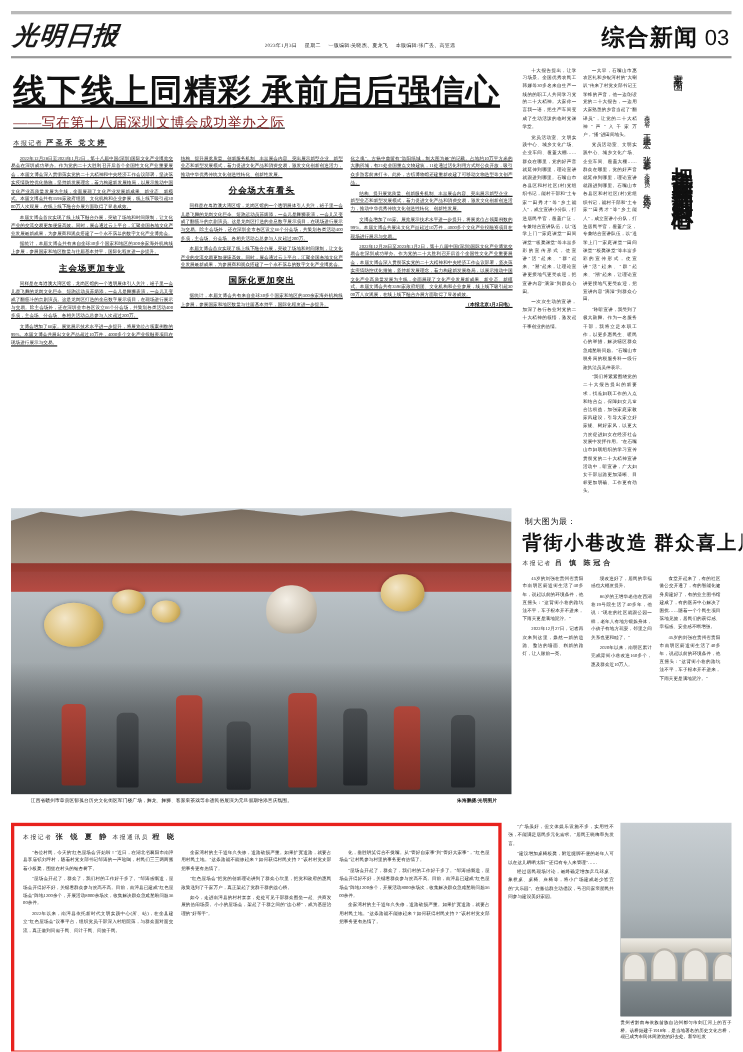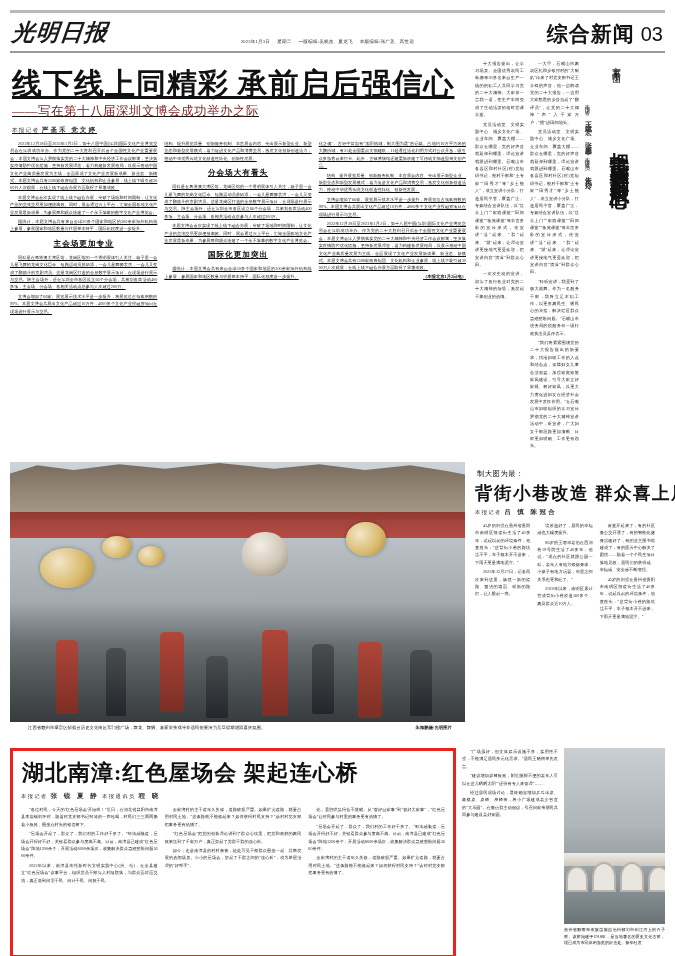--- a/index.html
+++ b/index.html
@@ -298,21 +298,20 @@
         </div>
         <div class="col">
           <p class="ptxt ind">食堂开起来了，有的社区微公交开通了，有的智能化健身房建好了，有的业主图书馆建成了，有的医养中心解决了困扰……随着一个个民生项目落地见效，居民们的获得感、幸福感、安全感不断增强。</p>
           <p class="ptxt ind">45岁的刘强在贵州省贵阳市南明区箭道街生活了40多年，说起以前的环境条件，他直摇头："这背街小巷的路坑洼不平，车子根本开不进来，下雨天更是满地泥泞。"</p>
         </div>
       </div>
     </div>
   </div>
 
   <div class="redbox">
-    <div class="rb-head">湖北南漳:红色屋场会  架起连心桥</div>
     <div class="rb-byline">
       <span>本报记者</span>
       <b>张  锐  夏  静</b>
       <span>本报通讯员</span>
       <b>程  晓</b>
     </div>
     <div class="cols">
       <div class="col">
         <p class="ptxt ind">"各位村民，今天的'红色屋场会'开始啦！"近日，在湖北省襄阳市南漳县李庙镇刘坪村，随着村党支部书记邹涛的一声吆喝，村民们三三两两搬着小板凳，围坐在村头的银杏树下。</p>
         <p class="ptxt ind">"屋场会开起了，群众了，我们村的工作好干多了。"邹涛感慨道，屋场会开得好不好，关键看群众参与度高不高。目前，南漳县已建成"红色屋场会"阵地1200余个，开展活动8000余场次，收集解决群众急难愁盼问题3600余件。</p>

